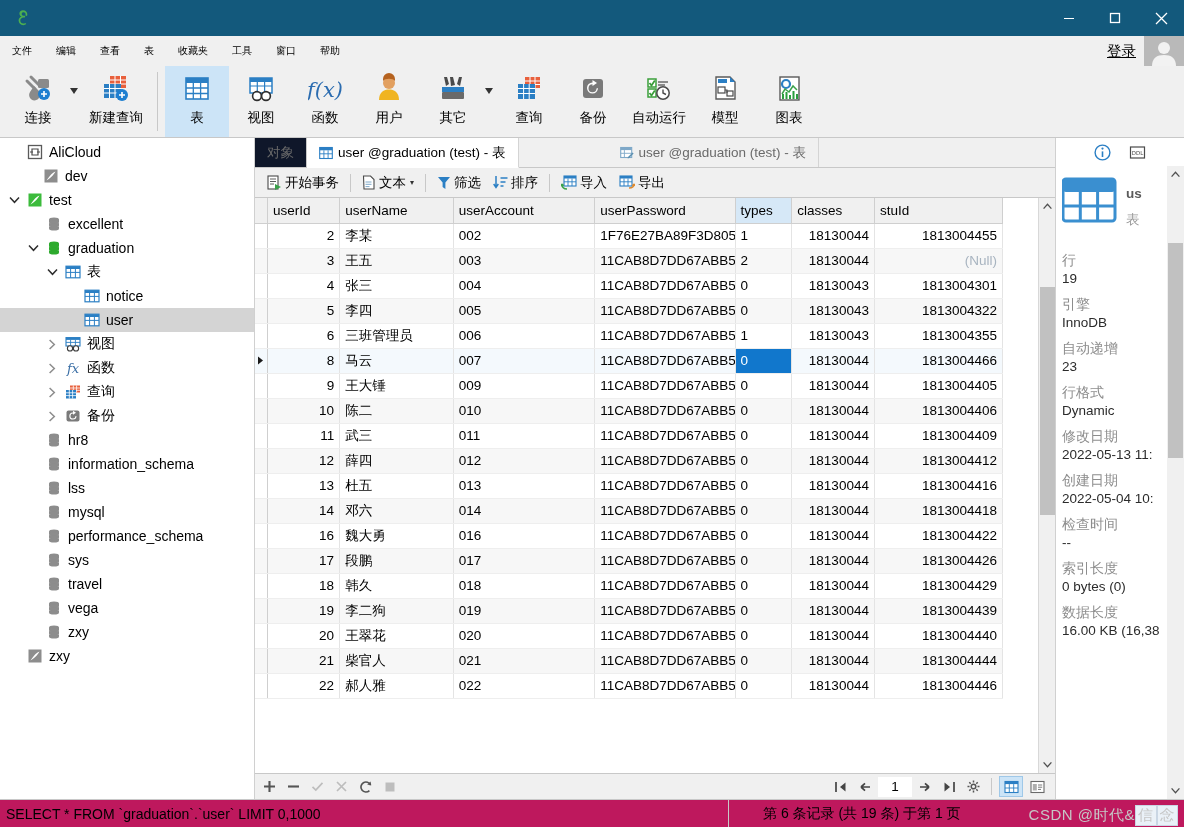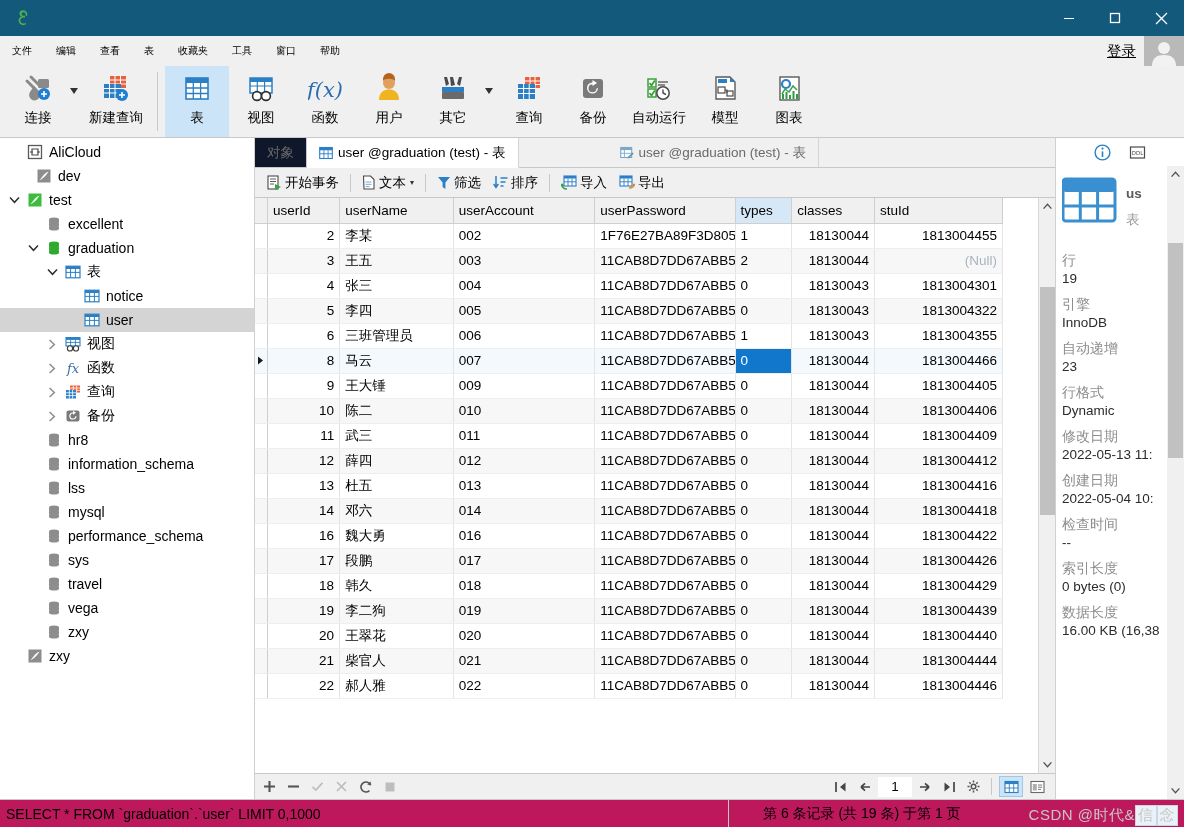--- a/index.html
+++ b/index.html
@@ -435,21 +435,21 @@
           <span class="tw"></span>
           <span class="tico">
             <svg width="16" height="16" viewBox="0 0 16 16">
               <rect x="1.5" y="1.5" width="13" height="13" fill="#fff" stroke="#5a5a5a" stroke-width="1.3"></rect>
               <path d="M5 5 h6 v6 h-6 Z" fill="none" stroke="#4a4a4a" stroke-width="1.2"></path>
               <path d="M3 8 h3 M10 8 h3" stroke="#4a4a4a" stroke-width="1.2"></path>
             </svg>
           </span>
           <span class="tlabel">AliCloud</span>
         </div>
-        <div class="tnode" style="padding-left: 13px; align-items: center;">
+        <div class="tnode" style="padding-left: 20px; align-items: center;">
           <span class="tw"></span>
           <span class="tico">
             <svg width="16" height="16" viewBox="0 0 16 16">
               <rect x="1.5" y="1.5" width="13" height="13" fill="#8d8d8d"></rect>
               <path d="M3.5 12.5 C6 9 8 5.5 12.5 3.5 C10 7.5 8 10 3.5 12.5 Z" fill="#fff"></path>
             </svg>
           </span>
           <span class="tlabel">dev</span>
         </div>
         <div class="tnode" style="padding-left: 4px;">

